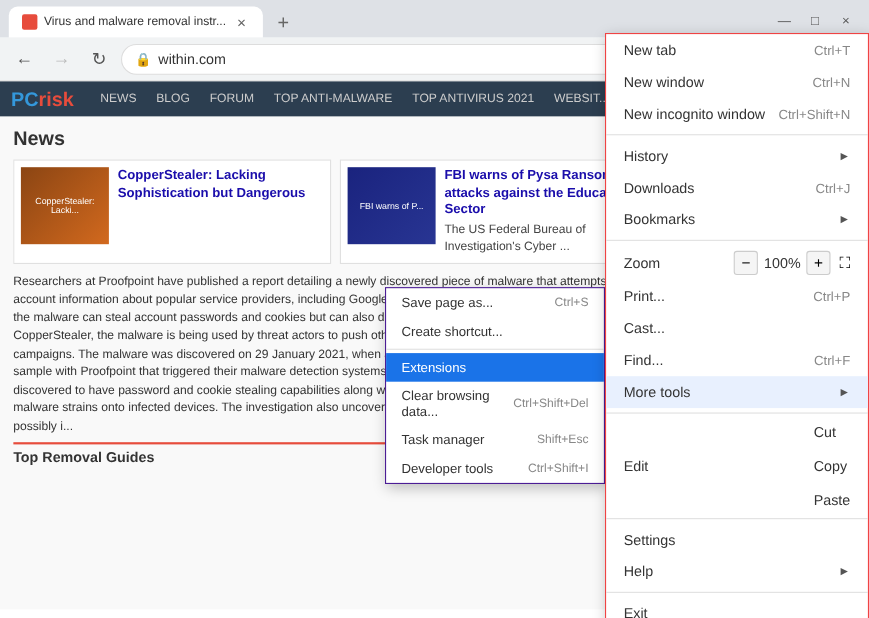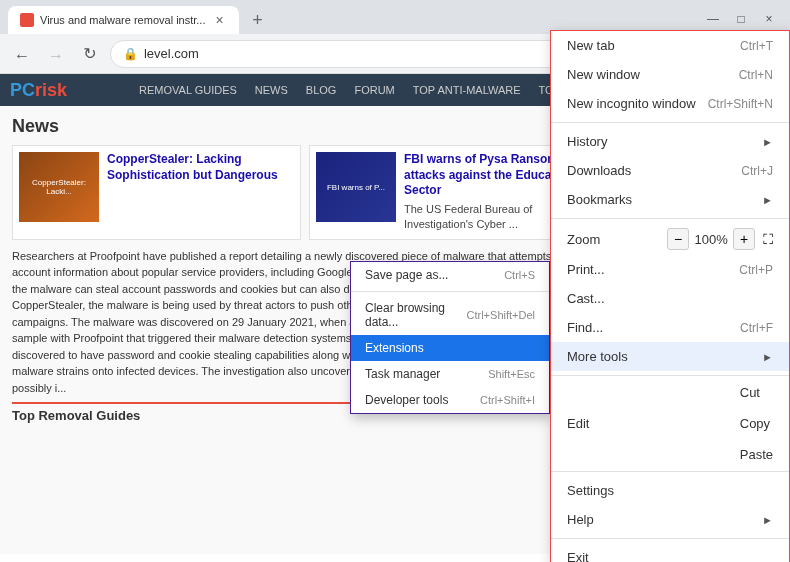--- a/index.html
+++ b/index.html
@@ -74,21 +74,20 @@
     .toolbar-icons { display: flex; gap: 2px; }
     .toolbar-icon { width: 28px; height: 28px; border: none; background: transparent; cursor: pointer; border-radius: 50%; display: flex; align-items: center; justify-content: center; font-size: 15px; color: #555; }
 
     
     .site-nav {
       background: #2c3e50;
       height: 32px;
       display: flex;
       align-items: center;
       padding: 12px 10px;
-      gap: 48px;
     }
     .site-logo { color: #fff; font-weight: bold; font-size: 18px; margin-right: 16px; }
     .site-logo span { color: #e74c3c; }
     .nav-items { display: flex; gap: 2px; }
     .nav-item { color: #ccc; font-size: 11px; padding: 4px 8px; cursor: pointer; white-space: nowrap; }
 
     
     .content-area {
       flex: 1;
       background: #f9f9f9;
@@ -234,35 +233,34 @@
       <button class="win-btn close">×</button>
     </div>
   </div>
 
   <div class="address-bar">
     <button class="nav-btn">←</button>
     <button class="nav-btn disabled">→</button>
     <button class="nav-btn">↻</button>
     <div class="url-bar">
       <span class="lock-icon">🔒</span>
-      <span class="url-text">level.com</span>
+      <span class="url-text">within.com</span>
     </div>
     <div class="toolbar-icons">
       <button class="toolbar-icon">☆</button>
       <button class="toolbar-icon">👤</button>
       <button class="toolbar-icon">⋮</button>
     </div>
   </div>
 
   <div class="site-nav">
     <div class="site-logo">
       <span style="color:#3498db">PC</span><span style="color:#e74c3c">risk</span>
     </div>
     <div class="nav-items">
-      <span class="nav-item">REMOVAL GUIDES</span>
       <span class="nav-item">NEWS</span>
       <span class="nav-item">BLOG</span>
       <span class="nav-item">FORUM</span>
       <span class="nav-item">TOP ANTI-MALWARE</span>
       <span class="nav-item">TOP ANTIVIRUS 2021</span>
       <span class="nav-item">WEBSIT...</span>
     </div>
   </div>
 
   <div class="content-area">
@@ -324,27 +322,30 @@
       <div class="scrollbar-thumb"></div>
     </div>
 
     <div class="context-menu-container">
 
       <div class="page-context-menu" style="top:155px; left:350px;">
         <div class="ctx-item">
           <span>Save page as...</span>
           <span class="ctx-shortcut">Ctrl+S</span>
         </div>
+        <div class="ctx-item">
+          <span>Create shortcut...</span>
+        </div>
         <div class="ctx-separator"></div>
+        <div class="ctx-item highlighted">
+          <span>Extensions</span>
+        </div>
         <div class="ctx-item">
           <span>Clear browsing data...</span>
           <span class="ctx-shortcut">Ctrl+Shift+Del</span>
-        </div>
-        <div class="ctx-item highlighted">
-          <span>Extensions</span>
         </div>
         <div class="ctx-item">
           <span>Task manager</span>
           <span class="ctx-shortcut">Shift+Esc</span>
         </div>
         <div class="ctx-item">
           <span>Developer tools</span>
           <span class="ctx-shortcut">Ctrl+Shift+I</span>
         </div>
       </div>

